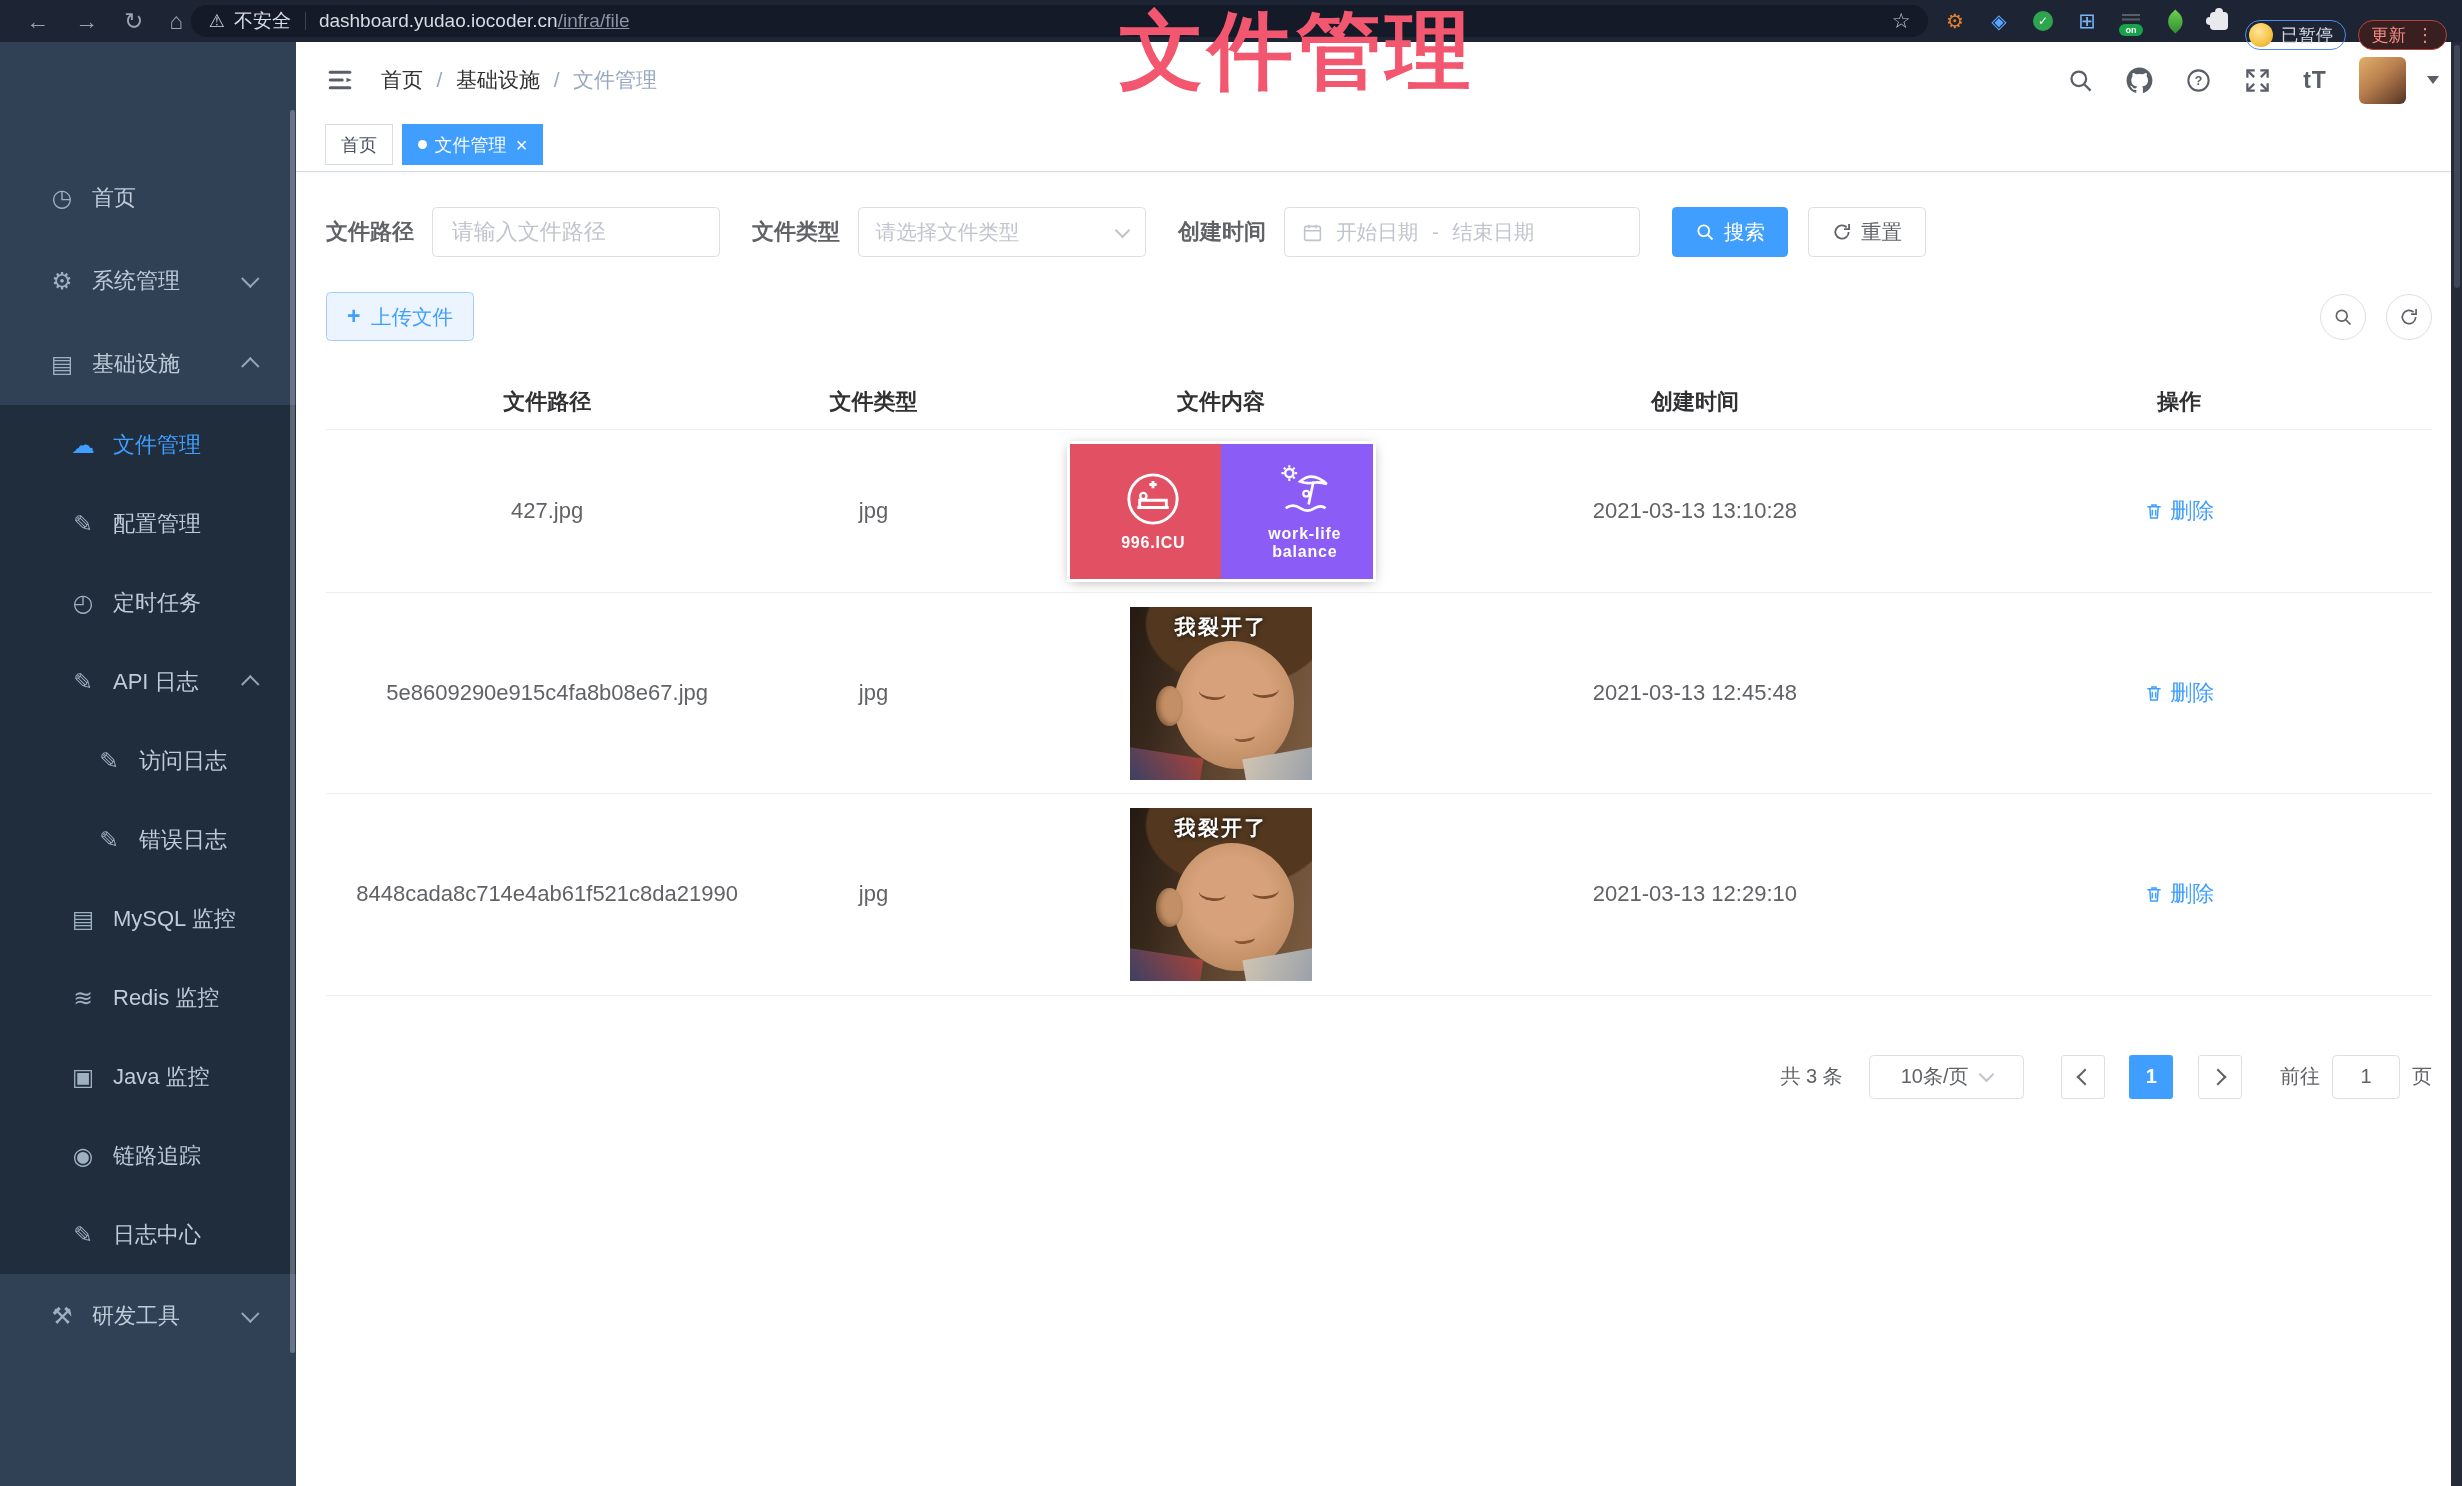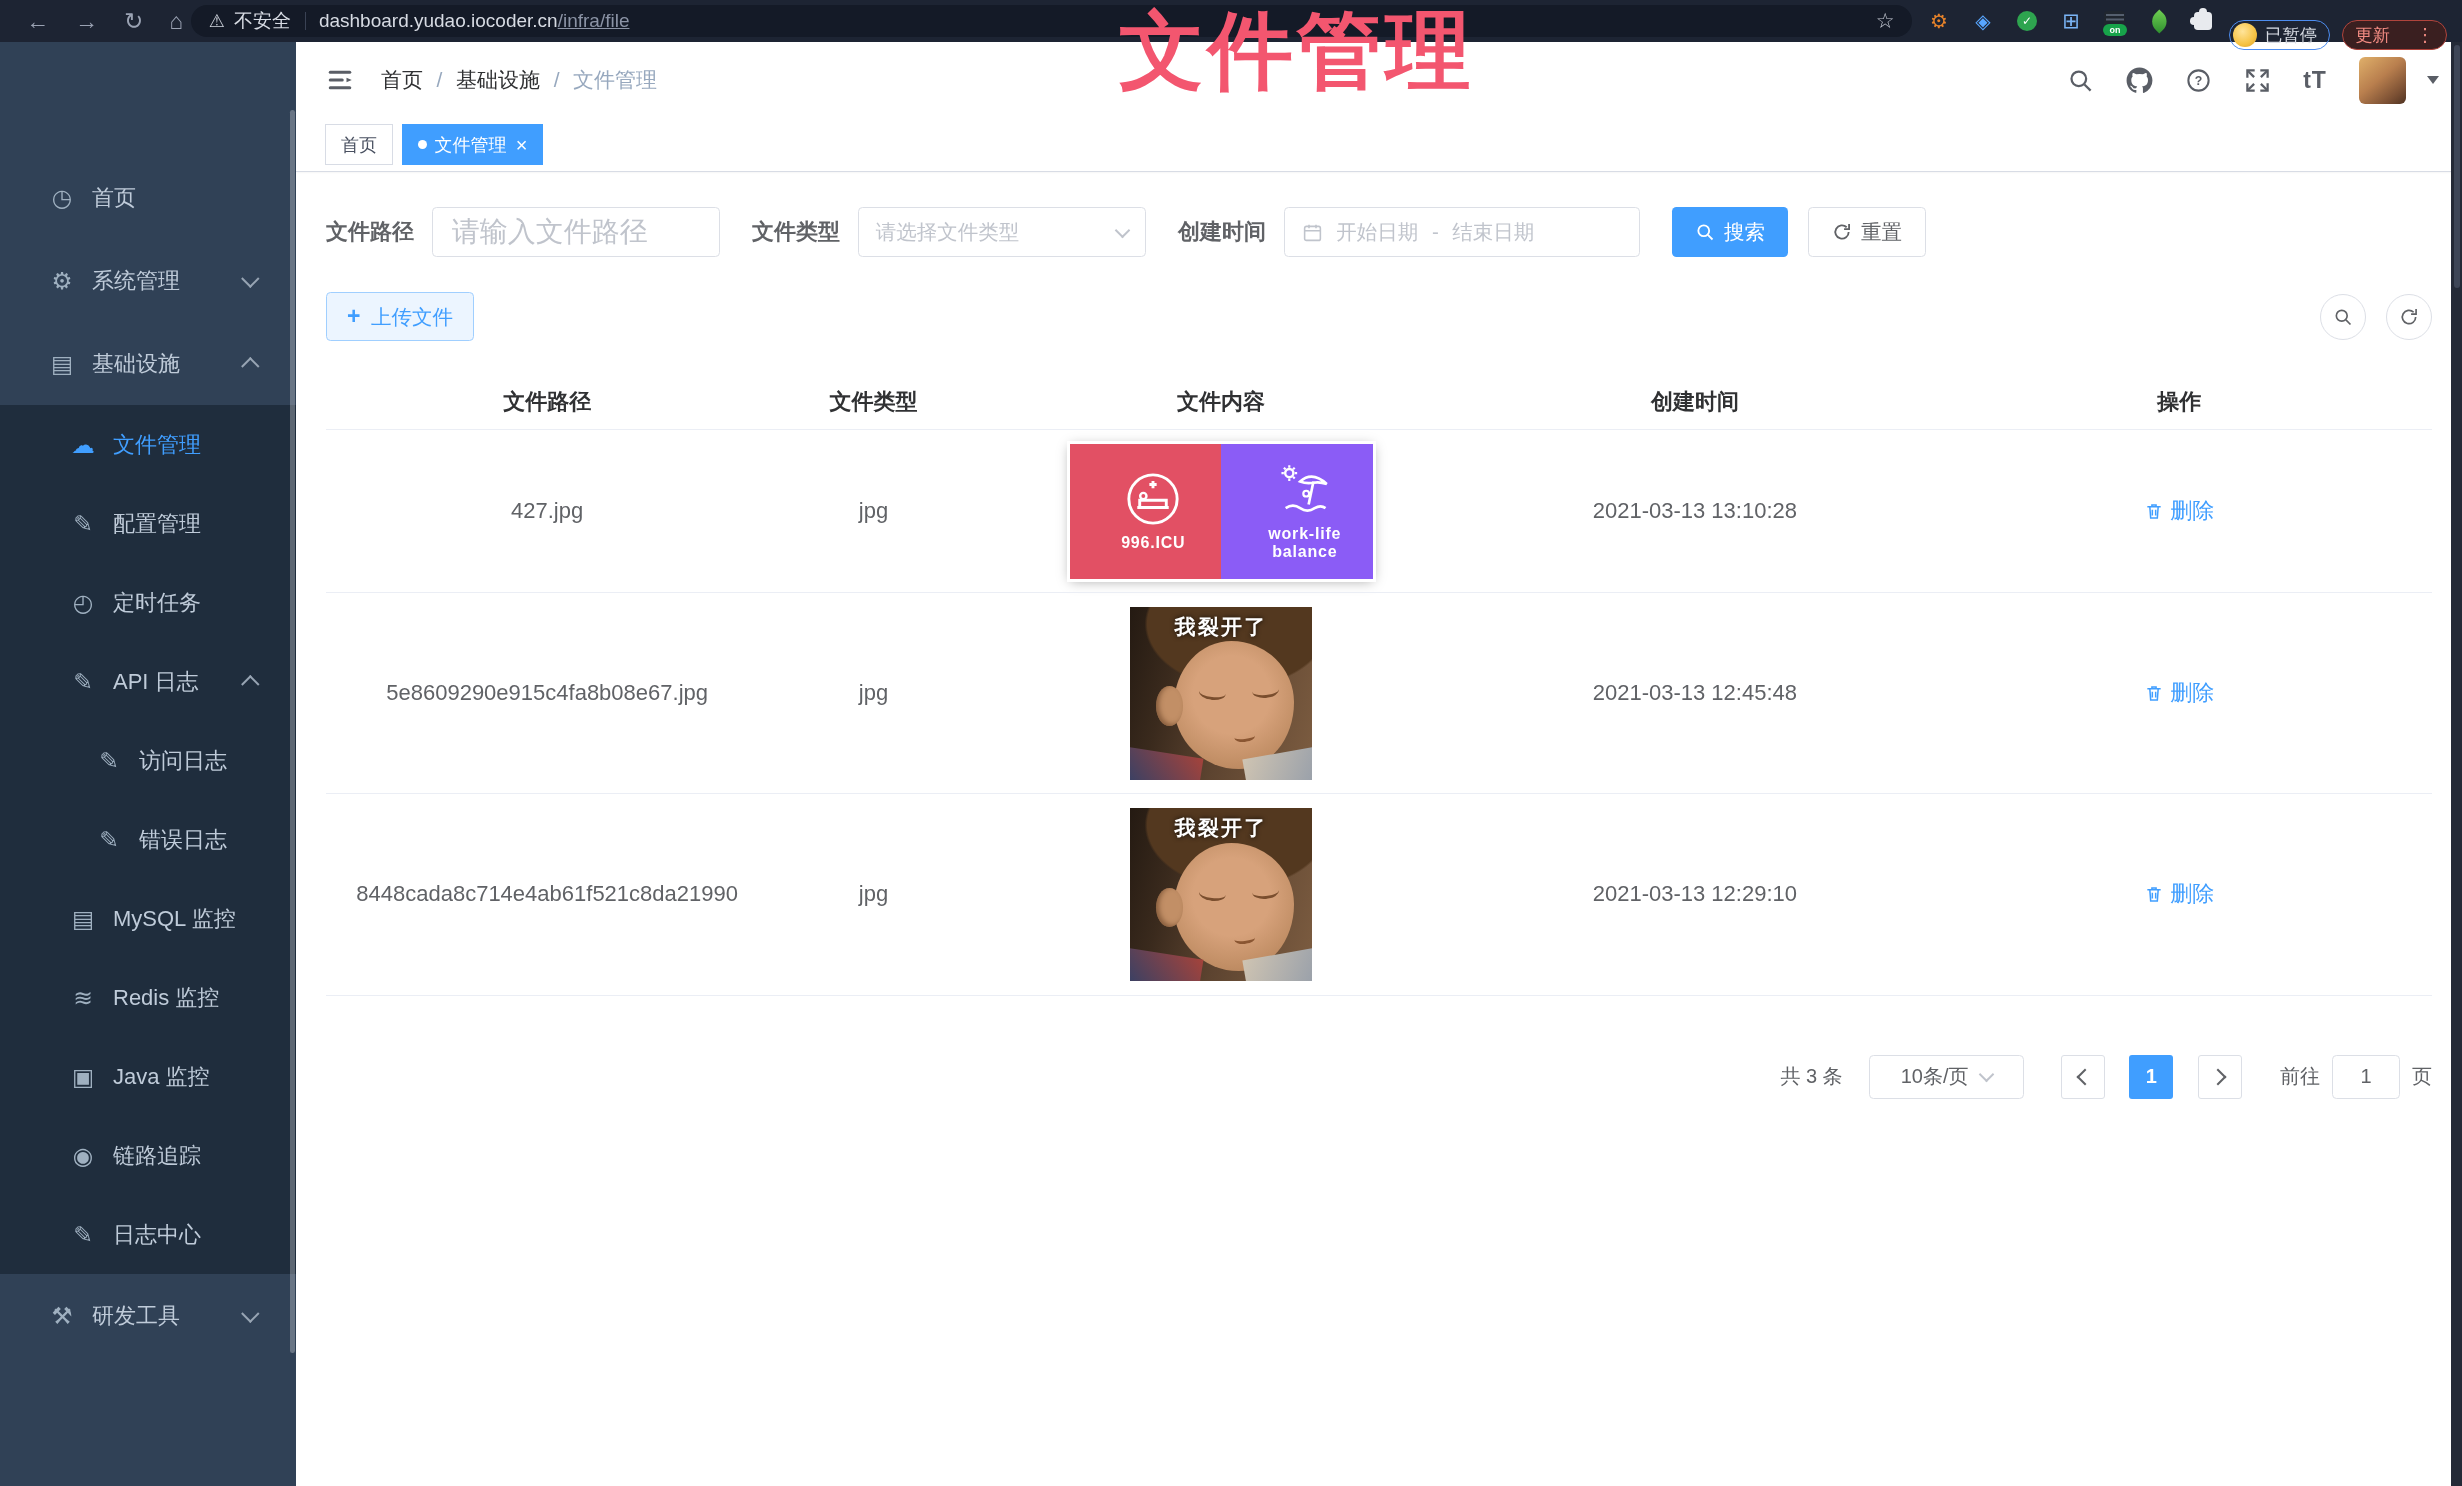--- a/index.html
+++ b/index.html
@@ -28,21 +28,21 @@
   .ext-on i{position:absolute;left:1.5px;right:1.5px;top:3px;height:2.3px;background:#555f6e;box-shadow:0 4.5px 0 #555f6e;}
   .ext-on b{position:absolute;left:-1.5px;right:-1.5px;bottom:-4.5px;height:12px;border-radius:6px;background:#17a34a;
             color:#fff;font-size:9px;line-height:12px;text-align:center;font-style:normal;}
   .ext-leaf{width:16.7px;height:16.7px;background:linear-gradient(135deg,#6fce52,#2f8f2f);border-radius:0 70% 0 70%;transform:rotate(45deg);}
   .ext-puzzle{width:18px;height:18px;background:#e8eaee;border-radius:3.8px;position:relative;}
   .ext-puzzle::before{content:"";position:absolute;width:7.6px;height:7.6px;border-radius:50%;background:#e8eaee;top:-3.8px;left:5.3px;}
   .ext-puzzle::after{content:"";position:absolute;width:7.6px;height:7.6px;border-radius:50%;background:#e8eaee;left:-3.8px;top:5.3px;}
   .chip{display:flex;align-items:center;border-radius:757px;padding:2.3px 12px;font-size:17.4px;cursor:pointer;margin-top:28px;}
   .chip-profile{border:1.5px solid #4d8df0;color:#d7dbe3;gap:7.6px;margin-right:12px;padding-left:3px;}
   .chip-avatar{width:24px;height:24px;border-radius:50%;background:radial-gradient(circle at 40% 35%,#ffe49a,#f6c344 60%,#d99a23);}
-  .chip-update{border:1.5px solid #b0443c;background:#3a1f20;color:#f28b82;gap:26px;margin-right:15px;}
+  .chip-update{border:1.5px solid #b0443c;background:#3a1f20;color:#f28b82;gap:10px;margin-right:15px;}
   .chip-update .dots{font-size:18px;}
 
   
   .sidebar{position:absolute;top:42px;left:0;width:296px;bottom:0;background:#304156;z-index:20;}
   .logo-row{height:114px;display:flex;align-items:center;padding-left:41px;gap:20px;}
   .logo-img{width:50px;height:50px;border-radius:4.5px;flex:none;
             background:radial-gradient(circle at 50% 42%,#f7dcd6 0 32%,#d8aeae 48%,#5a3340 72%,#3c2430);}
   .logo-title{color:#fff;font-size:25px;font-weight:bold;white-space:nowrap;}
   .menu{position:absolute;top:114px;left:0;right:0;bottom:0;}
   .menu-item{display:flex;align-items:center;height:83px;padding-left:44px;color:#bfcbd9;font-size:22px;
@@ -81,21 +81,21 @@
   .tag.active{background:#409eff;border-color:#409eff;color:#fff;}
   .tag .dot{width:9px;height:9px;border-radius:50%;background:#fff;}
   .tag .close{font-size:20px;line-height:1;margin-left:1.5px;}
 
   .content{padding:35px 30px 0 30px;}
   .filter-row{display:flex;align-items:center;}
   .f-label{font-size:22px;color:#606266;font-weight:bold;margin-right:18px;white-space:nowrap;}
   .f-box{height:50px;border:0.8px solid #dcdfe6;border-radius:4.5px;display:flex;align-items:center;
          padding:0 16.7px;background:#fff;color:#c0c4cc;font-size:20.5px;margin-right:32px;box-sizing:border-box;}
   .f-input{width:288px;}
-  .f-input input{border:none;outline:none;width:100%;font-size:28px;color:#3b82f6;background:transparent;
+  .f-input input{border:none;outline:none;width:100%;font-size:22px;color:#3b82f6;background:transparent;
                  font-family:inherit;}
   .f-input input::placeholder{color:#c0c4cc;}
   .f-select{width:288px;justify-content:space-between;cursor:pointer;}
   .caret{width:9px;height:9px;border-right:2.3px solid #c0c4cc;border-bottom:2.3px solid #c0c4cc;
          transform:rotate(45deg) translate(-1.5px,-1.5px);flex:none;}
   .f-date{width:356px;gap:13.6px;cursor:pointer;}
   .cal-ic{width:21px;height:21px;color:#c0c4cc;flex:none;}
   .date-sep{color:#c0c4cc;}
   .btn{height:50px;border-radius:4.5px;display:flex;align-items:center;gap:9px;font-size:20.5px;
        padding:0 23px;cursor:pointer;box-sizing:border-box;white-space:nowrap;}

